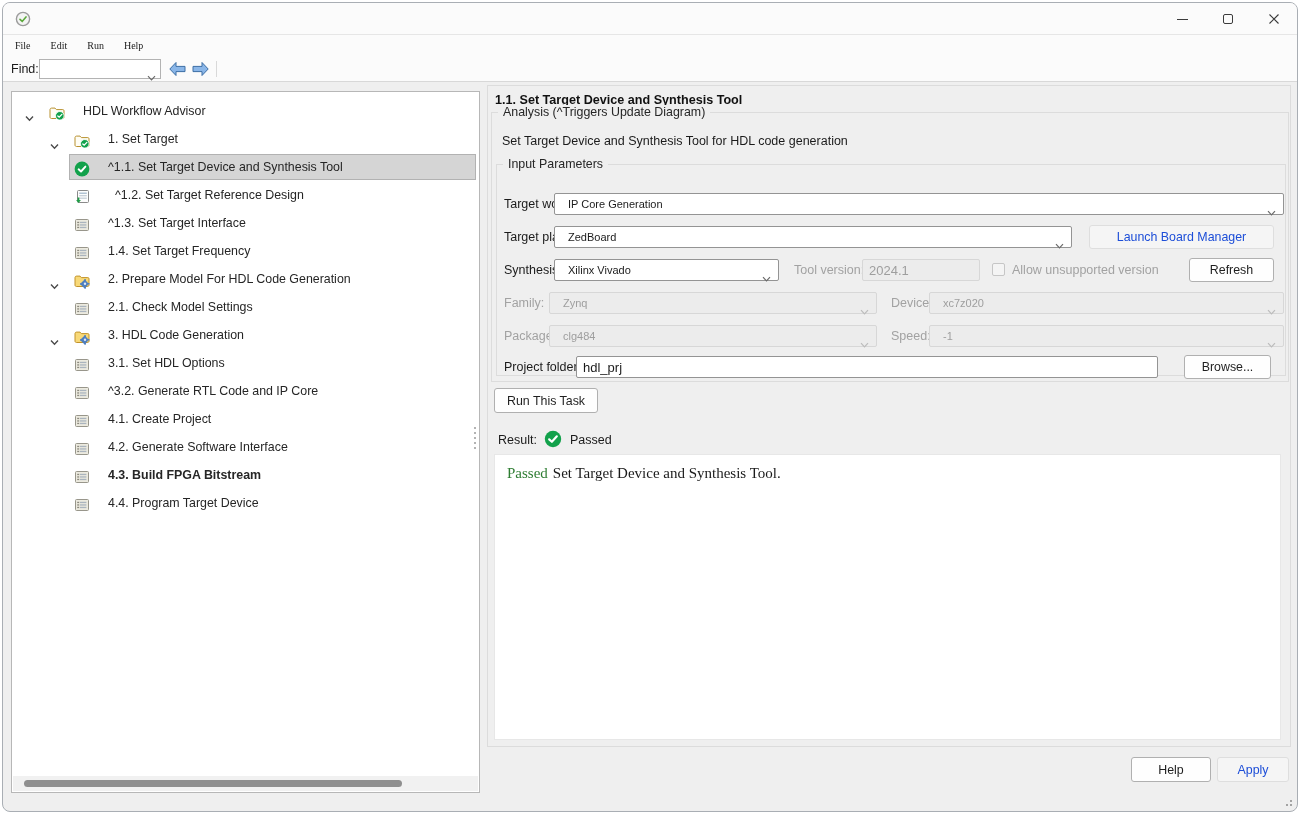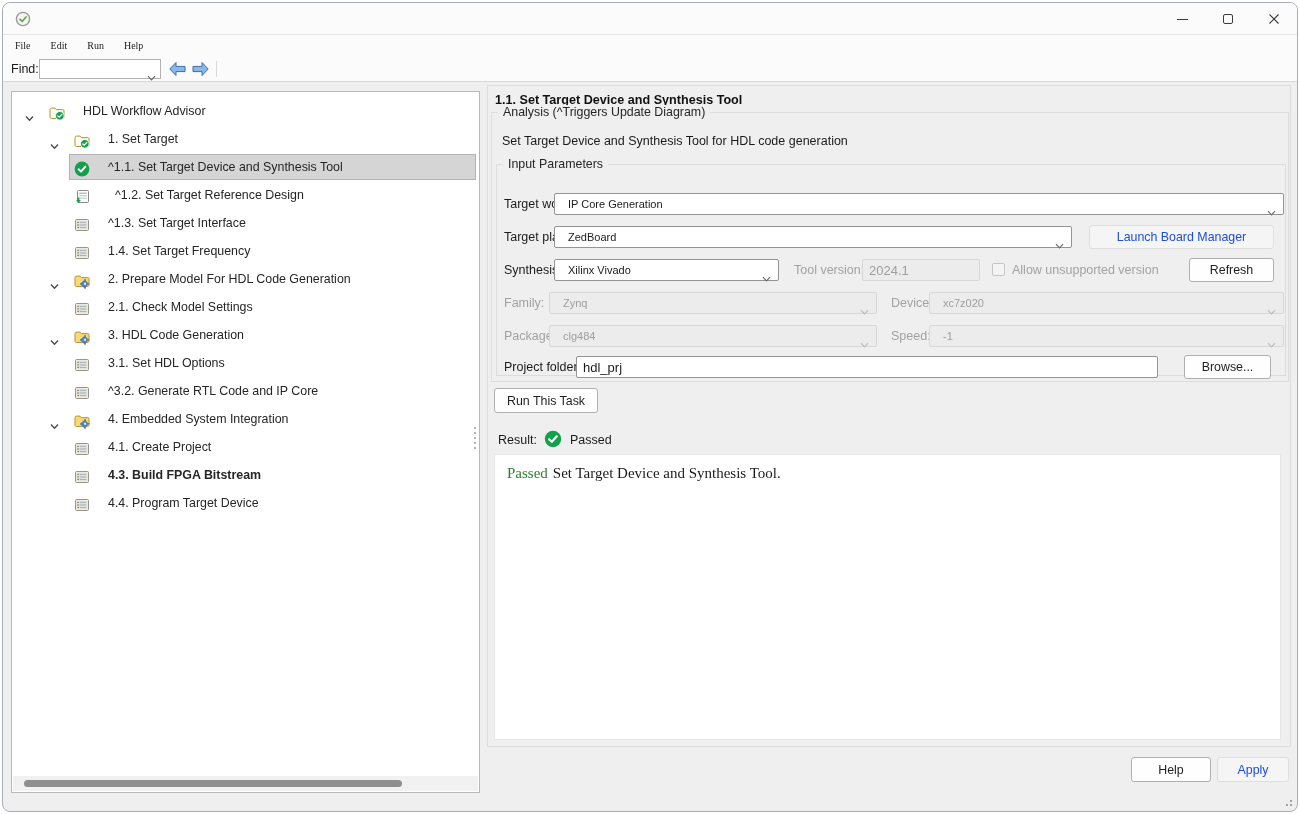--- a/index.html
+++ b/index.html
@@ -238,42 +238,38 @@
             </svg></span><span class="tr-label" style="left: 80px;">3.1. Set HDL Options</span></div>
         <div class="tree-row"><span class="tr-icon" style="left: 62px;"><svg viewBox="0 0 16 16" width="16" height="16">
               <rect x="1.5" y="2.5" width="13" height="11" rx="1" fill="#eceadf" stroke="#98968b"></rect>
               <rect x="3.2" y="4.8" width="2" height="1.3" fill="#8b897e"></rect>
               <rect x="6" y="4.8" width="6.4" height="1.3" fill="#aab4be"></rect>
               <rect x="3.2" y="7.3" width="2" height="1.3" fill="#8b897e"></rect>
               <rect x="6" y="7.3" width="6.4" height="1.3" fill="#aab4be"></rect>
               <rect x="3.2" y="9.8" width="2" height="1.3" fill="#8b897e"></rect>
               <rect x="6" y="9.8" width="6.4" height="1.3" fill="#aab4be"></rect>
             </svg></span><span class="tr-label" style="left: 80px;">^3.2. Generate RTL Code and IP Core</span></div>
-        <div class="tree-row"><span class="tr-chev" style="left: 37px;"><svg width="11" height="11" viewBox="0 0 11 11">
-              <path d="M2 3.6 L5.5 7.2 L9 3.6" stroke="#4a4a4a" fill="none" stroke-width="1.4"></path>
-            </svg></span><span class="tr-icon" style="left: 51px;"><svg viewBox="0 0 16 16" width="16" height="16">
-              <path d="M1 4.6 C1 3.8 1.6 3.1 2.5 3.1 L6 3.1 L7.4 4.6 L13.8 4.6 C14.6 4.6 15 5.1 15 5.7 L15 12 C15 12.9 14.4 13.5 13.5 13.5 L2.5 13.5 C1.6 13.5 1 12.9 1 12 Z" fill="#f8d978" stroke="#c1922a" stroke-width="1"></path>
-              <g fill="#4f7fbf">
-                <rect x="10.2" y="6.3" width="1.6" height="9" rx="0.5"></rect>
-                <rect x="6.5" y="10" width="9" height="1.6" rx="0.5"></rect>
-                <rect x="7.6" y="7.4" width="1.6" height="7.2" rx="0.4" transform="rotate(-45 11 11)"></rect>
-                <rect x="7.6" y="7.4" width="1.6" height="7.2" rx="0.4" transform="rotate(45 11 11)"></rect>
-                <circle cx="11" cy="10.8" r="2.9"></circle>
-              </g>
-              <circle cx="11" cy="10.8" r="1.2" fill="#dce8f6"></circle>
-            </svg></span><span class="tr-label" style="left: 69px;">4. Embedded System Integration</span></div>
         <div class="tree-row"><span class="tr-icon" style="left: 62px;"><svg viewBox="0 0 16 16" width="16" height="16">
               <rect x="1.5" y="2.5" width="13" height="11" rx="1" fill="#eceadf" stroke="#98968b"></rect>
               <rect x="3.2" y="4.8" width="2" height="1.3" fill="#8b897e"></rect>
               <rect x="6" y="4.8" width="6.4" height="1.3" fill="#aab4be"></rect>
               <rect x="3.2" y="7.3" width="2" height="1.3" fill="#8b897e"></rect>
               <rect x="6" y="7.3" width="6.4" height="1.3" fill="#aab4be"></rect>
               <rect x="3.2" y="9.8" width="2" height="1.3" fill="#8b897e"></rect>
               <rect x="6" y="9.8" width="6.4" height="1.3" fill="#aab4be"></rect>
             </svg></span><span class="tr-label" style="left: 80px;">4.1. Create Project</span></div>
+        <div class="tree-row"><span class="tr-icon" style="left: 62px;"><svg viewBox="0 0 16 16" width="16" height="16">
+              <rect x="1.5" y="2.5" width="13" height="11" rx="1" fill="#eceadf" stroke="#98968b"></rect>
+              <rect x="3.2" y="4.8" width="2" height="1.3" fill="#8b897e"></rect>
+              <rect x="6" y="4.8" width="6.4" height="1.3" fill="#aab4be"></rect>
+              <rect x="3.2" y="7.3" width="2" height="1.3" fill="#8b897e"></rect>
+              <rect x="6" y="7.3" width="6.4" height="1.3" fill="#aab4be"></rect>
+              <rect x="3.2" y="9.8" width="2" height="1.3" fill="#8b897e"></rect>
+              <rect x="6" y="9.8" width="6.4" height="1.3" fill="#aab4be"></rect>
+            </svg></span><span class="tr-label" style="left: 80px;">4.2. Generate Software Interface</span></div>
         <div class="tree-row"><span class="tr-icon" style="left: 62px;"><svg viewBox="0 0 16 16" width="16" height="16">
               <rect x="1.5" y="2.5" width="13" height="11" rx="1" fill="#eceadf" stroke="#98968b"></rect>
               <rect x="3.2" y="4.8" width="2" height="1.3" fill="#8b897e"></rect>
               <rect x="6" y="4.8" width="6.4" height="1.3" fill="#aab4be"></rect>
               <rect x="3.2" y="7.3" width="2" height="1.3" fill="#8b897e"></rect>
               <rect x="6" y="7.3" width="6.4" height="1.3" fill="#aab4be"></rect>
               <rect x="3.2" y="9.8" width="2" height="1.3" fill="#8b897e"></rect>
               <rect x="6" y="9.8" width="6.4" height="1.3" fill="#aab4be"></rect>
             </svg></span><span class="tr-label" style="left: 80px; font-weight: bold;">4.3. Build FPGA Bitstream</span></div>
         <div class="tree-row"><span class="tr-icon" style="left: 62px;"><svg viewBox="0 0 16 16" width="16" height="16">

